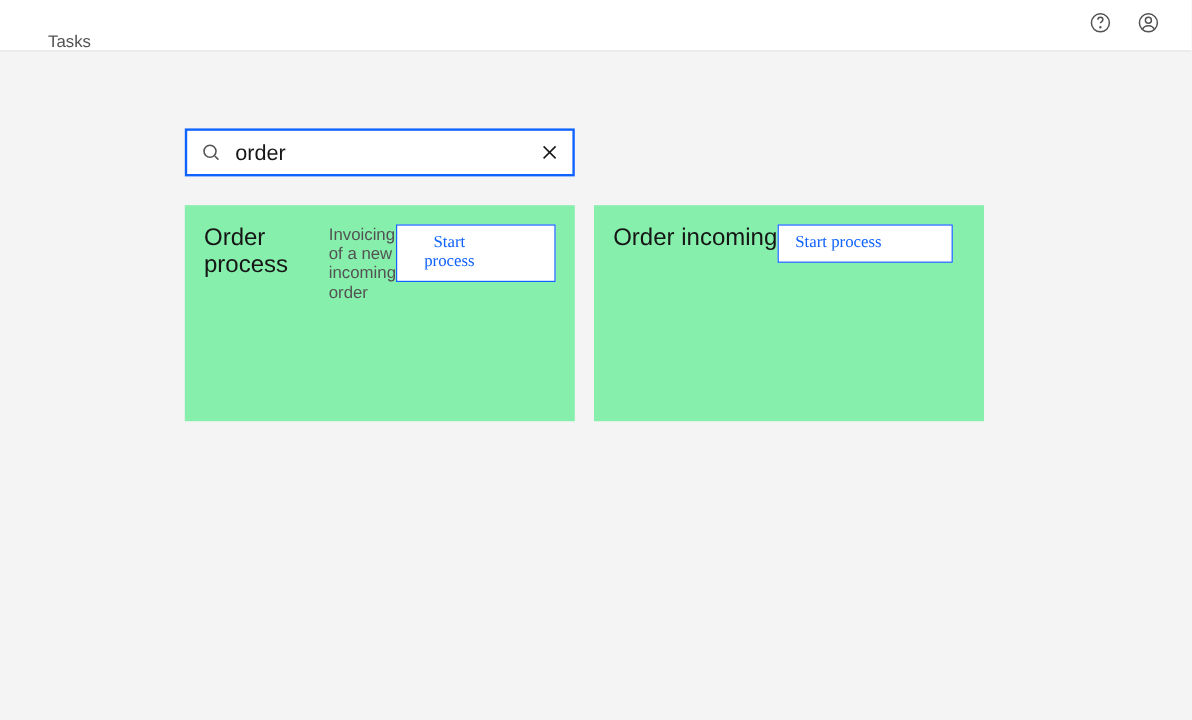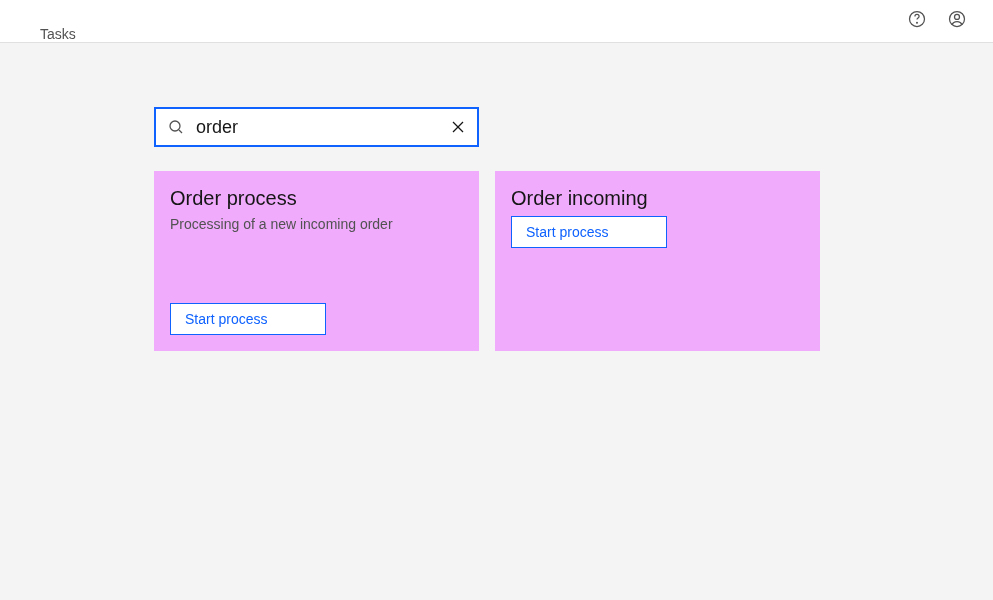--- a/index.html
+++ b/index.html
@@ -121,45 +121,44 @@
       width: 14px;
       height: 14px;
     }
     .cards {
       display: flex;
       gap: 16px;
     }
     .card {
       width: 325px;
       height: 180px;
-      background: #f0abfc;
+      background: #86efac;
       padding: 16px;
       display: flex;
-      flex-direction: column;
     }
     .card-title {
       font-size: 20px;
       font-weight: 400;
       color: #161616;
       margin-bottom: 6px;
     }
     .card-desc {
       font-size: 14px;
       color: #525252;
       flex: 1;
     }
     .card-button {
       border: 1px solid #0f62fe;
       background: #fff;
       color: #0f62fe;
       font-size: 14px;
       padding: 7px 58px 7px 14px;
       cursor: pointer;
       align-self: flex-start;
-      font-family: Liberation Sans, sans-serif;
+      font-family: Liberation Serif, serif;
     }
   </style>
 </head>
 <body>
 
 <div class="header">
   <div class="nav">
     <div class="nav-item">
       <span>Tasks</span>
     </div>
@@ -198,21 +197,21 @@
       <svg viewBox="0 0 14 14" stroke="currentColor" stroke-width="1.3">
         <line x1="2" y1="2" x2="12" y2="12"></line>
         <line x1="12" y1="2" x2="2" y2="12"></line>
       </svg>
     </span>
   </div>
 
   <div class="cards">
     <div class="card">
       <div class="card-title">Order process</div>
-      <div class="card-desc">Processing of a new incoming order</div>
+      <div class="card-desc">Invoicing of a new incoming order</div>
       <button class="card-button">Start process</button>
     </div>
     <div class="card">
       <div class="card-title">Order incoming</div>
       <button class="card-button">Start process</button>
     </div>
   </div>
 </div>
 
 </body></html>

